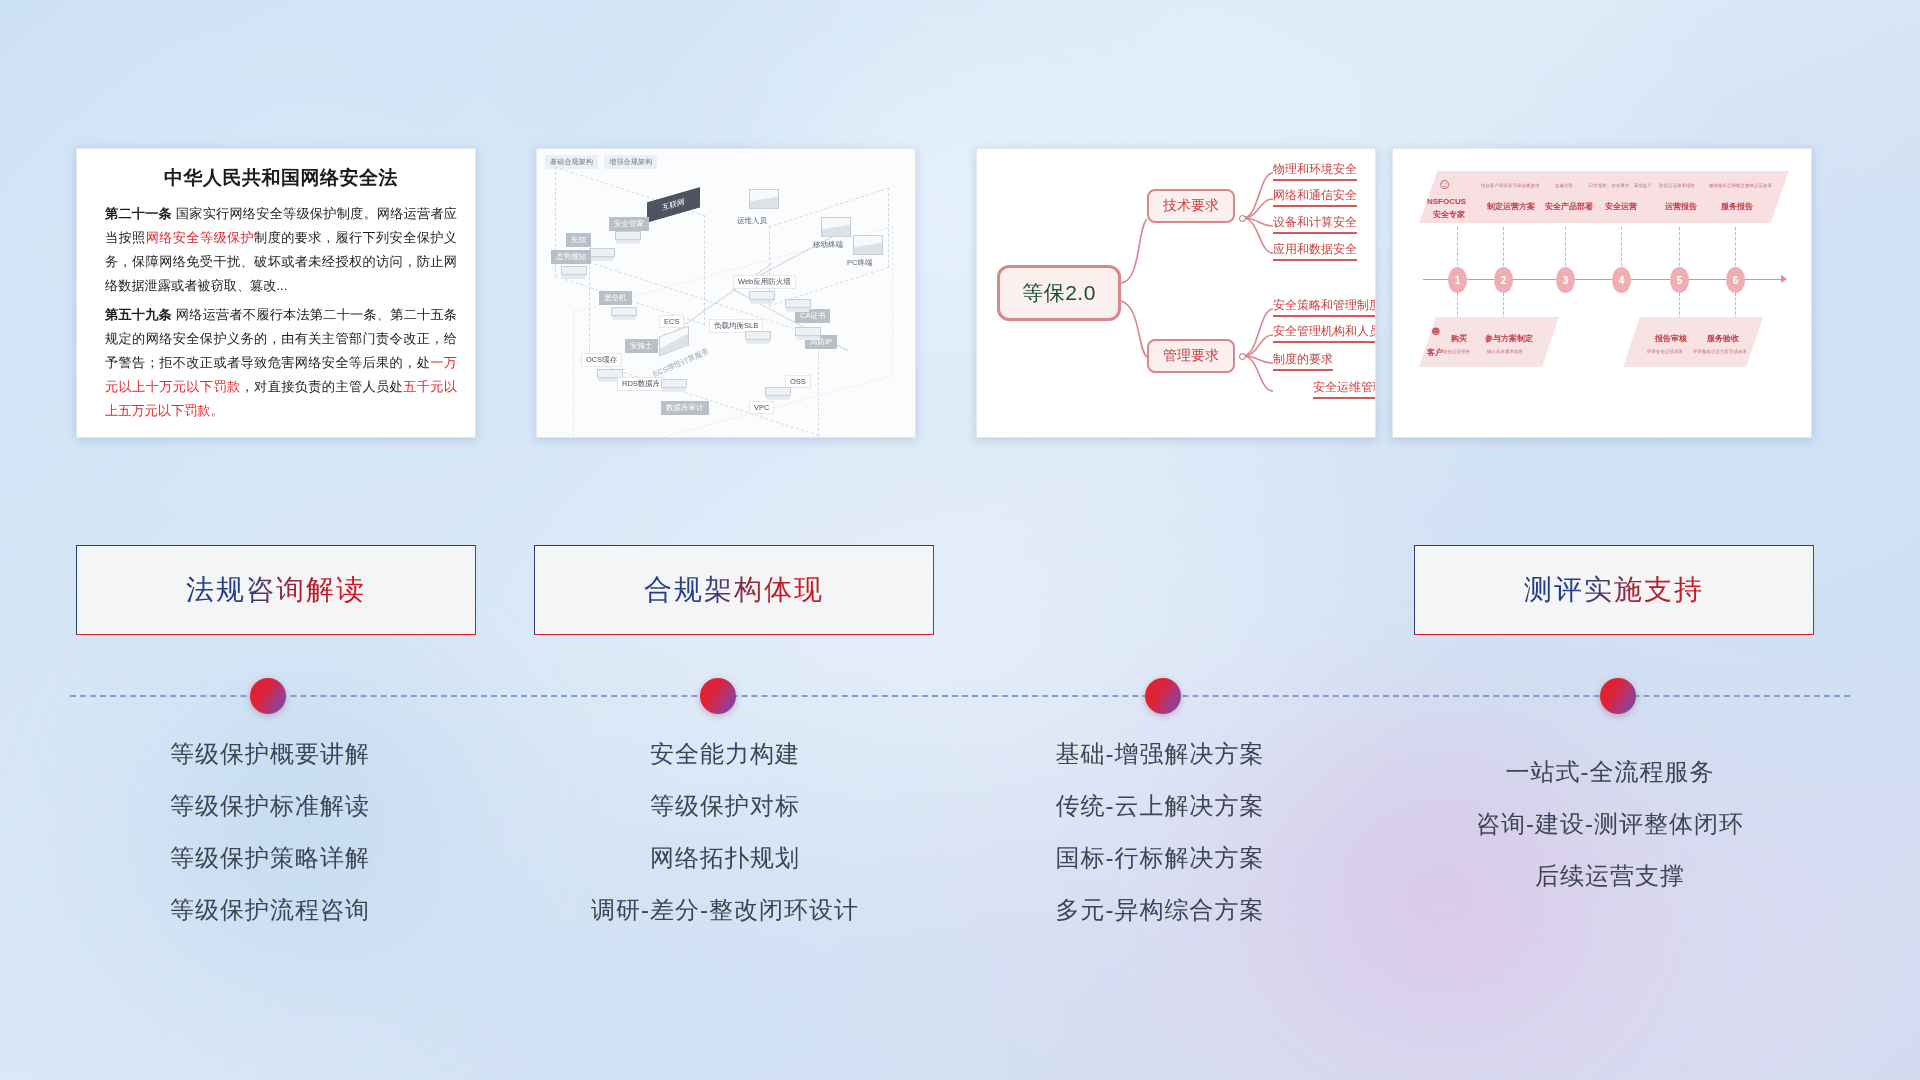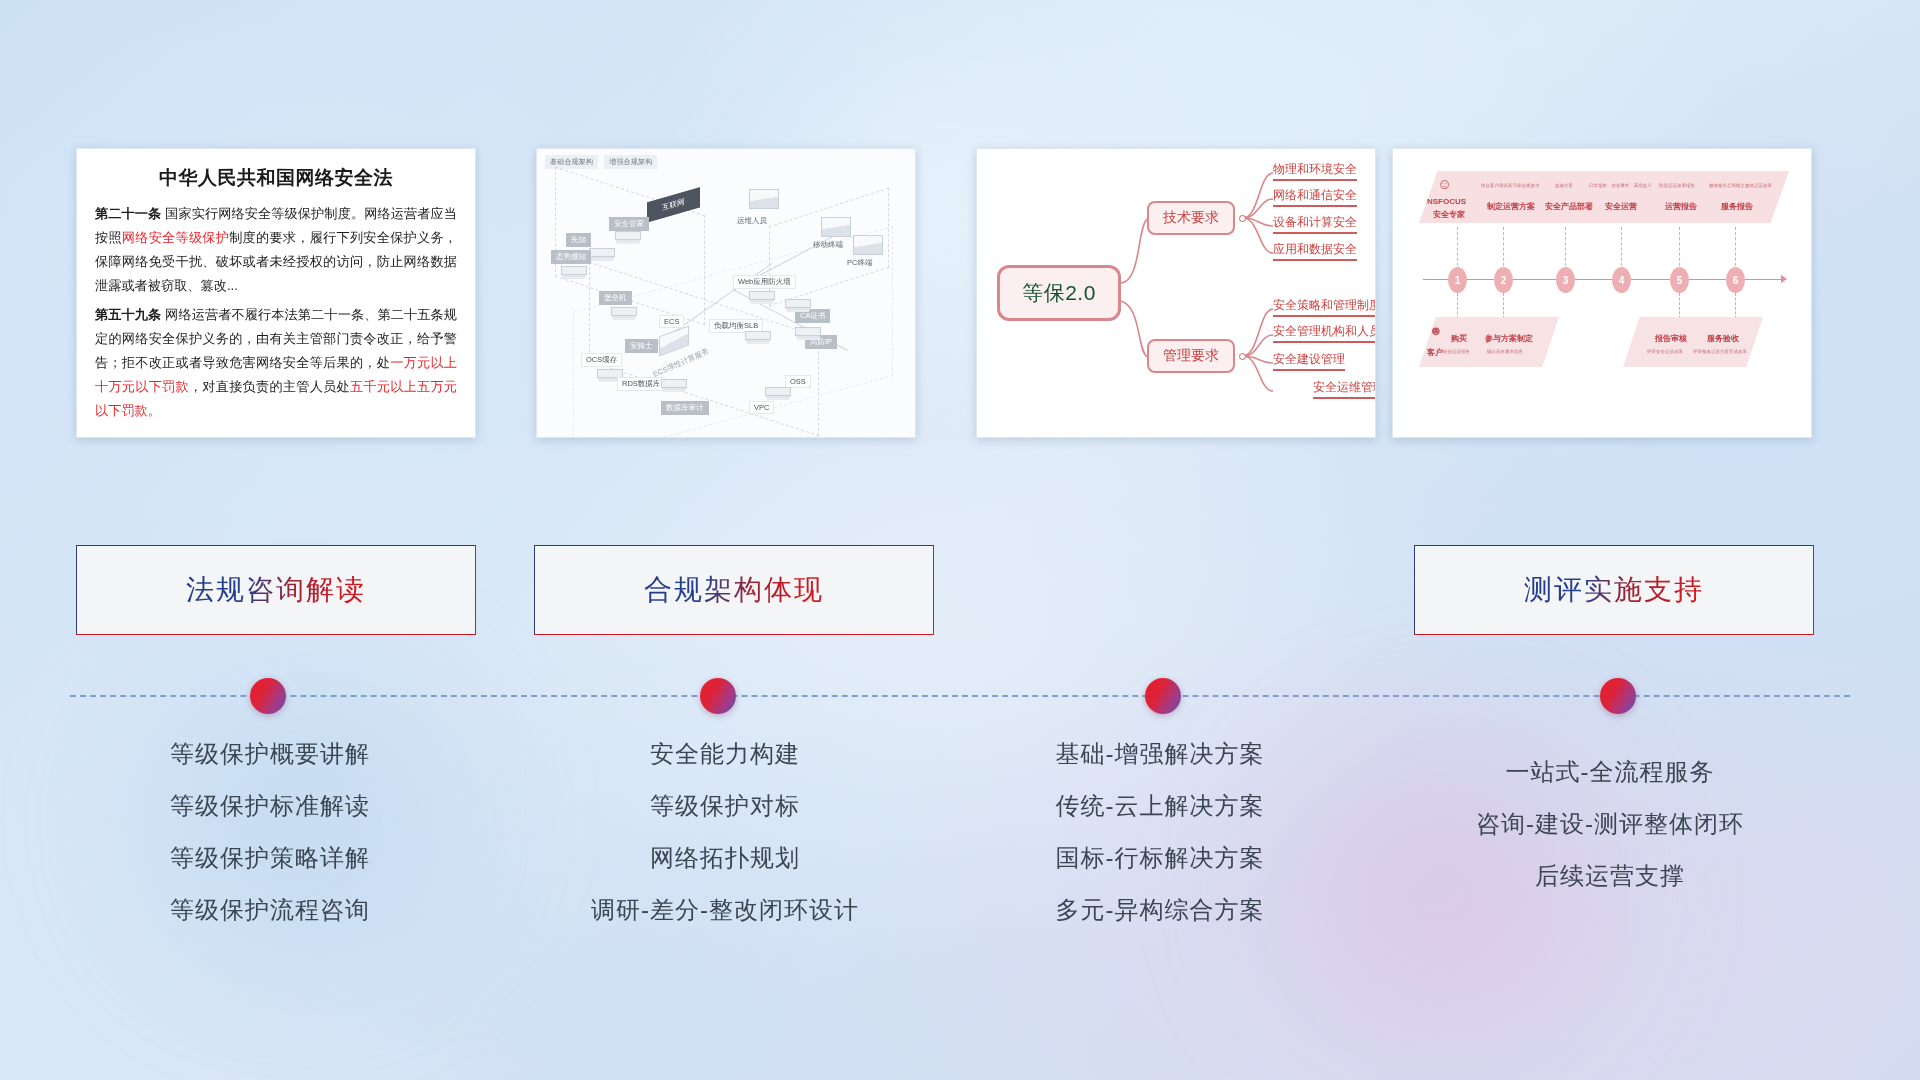--- a/index.html
+++ b/index.html
@@ -33,21 +33,21 @@
     position:absolute; top:0; background:#fff;
     box-shadow: 0 2px 9px rgba(60,90,130,0.22);
     border:1px solid #dfe7f0; overflow:hidden;
   }
   .card.c1 { left:76px;   width:400px; height:290px; }
   .card.c2 { left:536px;  width:380px; height:290px; }
   .card.c3 { left:976px;  width:400px; height:290px; }
   .card.c4 { left:1392px; width:420px; height:290px; }
 
   
-  .law { padding:16px 18px 10px 18px; }
+  .law { padding:16px 18px 10px 28px; }
   .law-title { text-align:center; font-weight:bold; font-size:19px; color:#1b1b1b; margin-bottom:11px; letter-spacing:.5px;}
   .law-p { font-size:13.2px; line-height:1.82; color:#1d1d1d; text-align:justify; margin-bottom:2px; }
   .law-p + .law-p { margin-top:5px; }
   .law-p b { font-weight:bold; }
   .hl { color:#e8262b; }
 
   
   .arch { position:relative; width:100%; height:100%; background:#fbfcfd; }
   .arch .tabs { position:absolute; left:8px; top:6px; display:flex; gap:6px; }
   .arch .tab { font-size:7px; color:#6d7681; background:#eceff3; padding:2px 5px; letter-spacing:.2px;}
@@ -77,21 +77,21 @@
     border:3px solid #d8888c; border-radius:12px; background:#fbeff0;
     display:flex; align-items:center; justify-content:center;
     font-size:21px; color:#14532d; letter-spacing:.5px;
   }
   .mm-branch {
     position:absolute; width:88px; height:34px; border:2px solid #d8888c;
     border-radius:8px; background:#fbeff0;
     display:flex; align-items:center; justify-content:center;
     font-size:14px; color:#c8413f;
   }
-  .mm-b1 { left:170px; top:52px;text-align:center; }
+  .mm-b1 { left:170px; top:40px;text-align:center; }
   .mm-b2 { left:170px; top:190px; }
   .mm-leaf {
     position:absolute; font-size:12px; color:#c8413f; white-space:nowrap;
     padding-bottom:2px; border-bottom:2.5px solid #cf5a5c; line-height:1.35;
   }
   .mm-dot {
     position:absolute; width:7px; height:7px; border-radius:50%;
     border:1px solid #cf5a5c; background:#fff;
   }
 
@@ -283,21 +283,21 @@
       <div class="mm-dot" style="left:262px; top:66px;"></div>
       <div class="mm-leaf" style="left:296px; top:12px;">物理和环境安全</div>
       <div class="mm-leaf" style="left:296px; top:38px;">网络和通信安全</div>
       <div class="mm-leaf" style="left:296px; top:65px;">设备和计算安全</div>
       <div class="mm-leaf" style="left:296px; top:92px;">应用和数据安全</div>
 
       <div class="mm-branch mm-b2">管理要求</div>
       <div class="mm-dot" style="left:262px; top:204px;"></div>
       <div class="mm-leaf" style="left:296px; top:148px;">安全策略和管理制度</div>
       <div class="mm-leaf" style="left:296px; top:174px;">安全管理机构和人员</div>
-      <div class="mm-leaf" style="left:296px; top:202px;">安全建设管理</div>
+      <div class="mm-leaf" style="left:296px; top:202px;">制度的要求</div>
       <div class="mm-leaf" style="left:296px; top:230px;margin-left:40px;">安全运维管理</div>
     </div>
   </div>
 
   <div class="card c4">
     <div class="flow">
       <div class="fl-banner"></div>
 
       <div class="fl-person" style="left:44px; top:26px;">☺</div>
       <div class="fl-main" style="left:34px; top:48px;">NSFOCUS</div>

